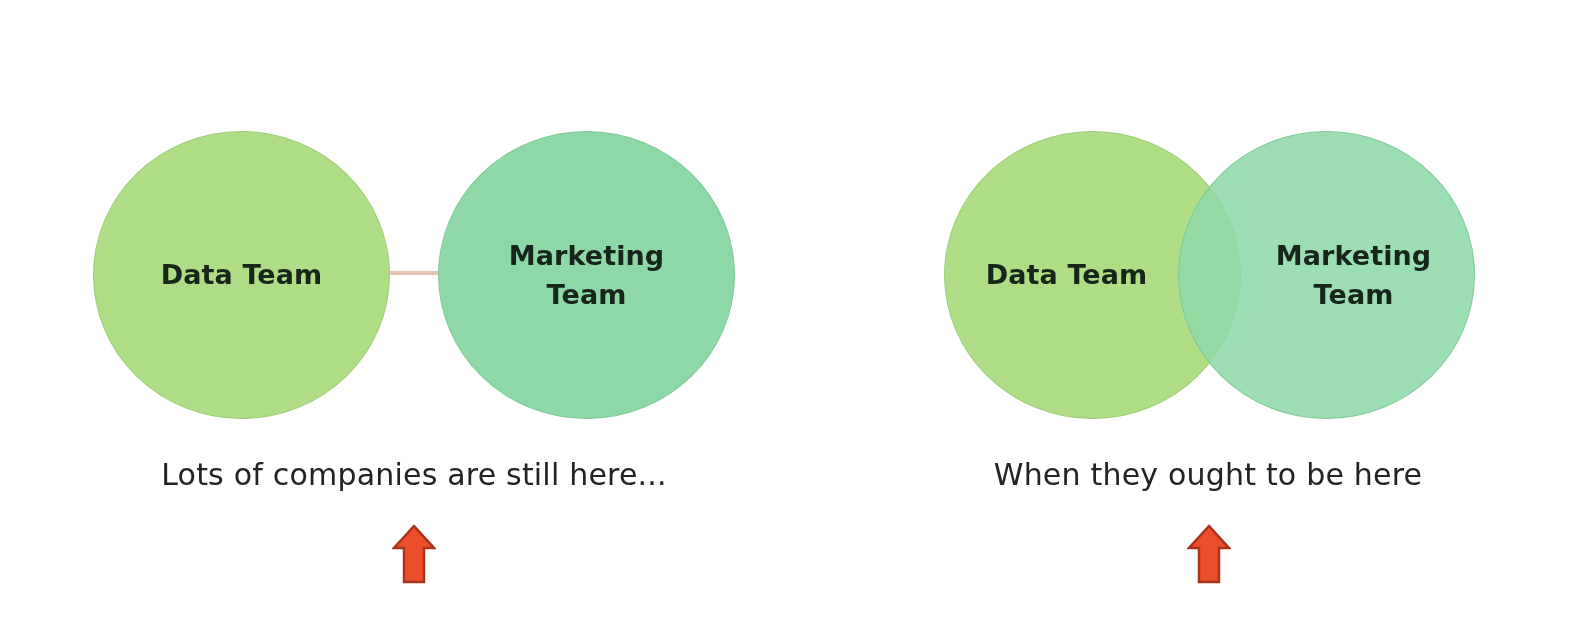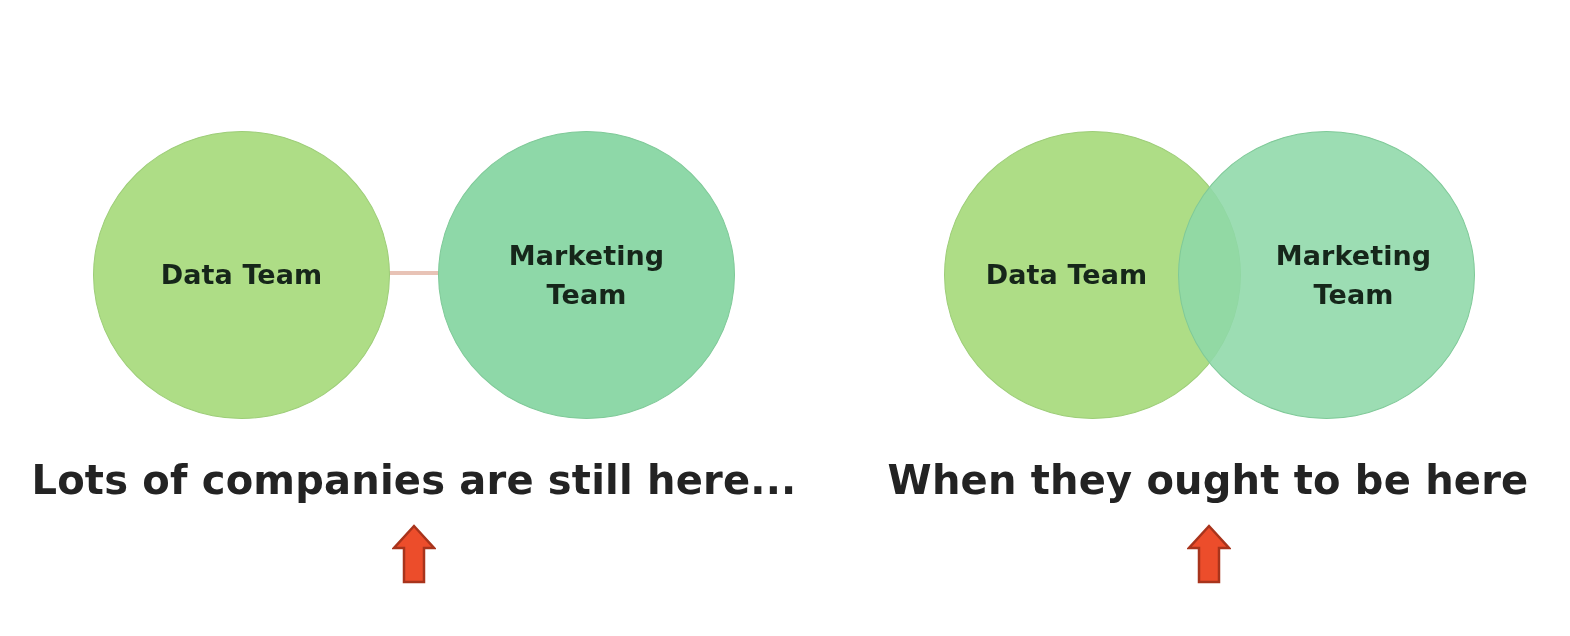--- a/index.html
+++ b/index.html
@@ -98,22 +98,22 @@
     transform: translateX(-26px);
   }
   .ov-mkt .circle-label {
     transform: translateX(27px);
   }
 
   
   .caption {
     position: absolute;
     text-align: center;
-    font-size: 40px;
-    font-weight: bold;
+    font-size: 30px;
+    font-weight: normal;
     color: #232323;
     letter-spacing: 0.2px;
     white-space: nowrap;
   }
   .caption-left {
     left: 0;
     width: 828px;
     top: 457px;
   }
   .caption-right {

